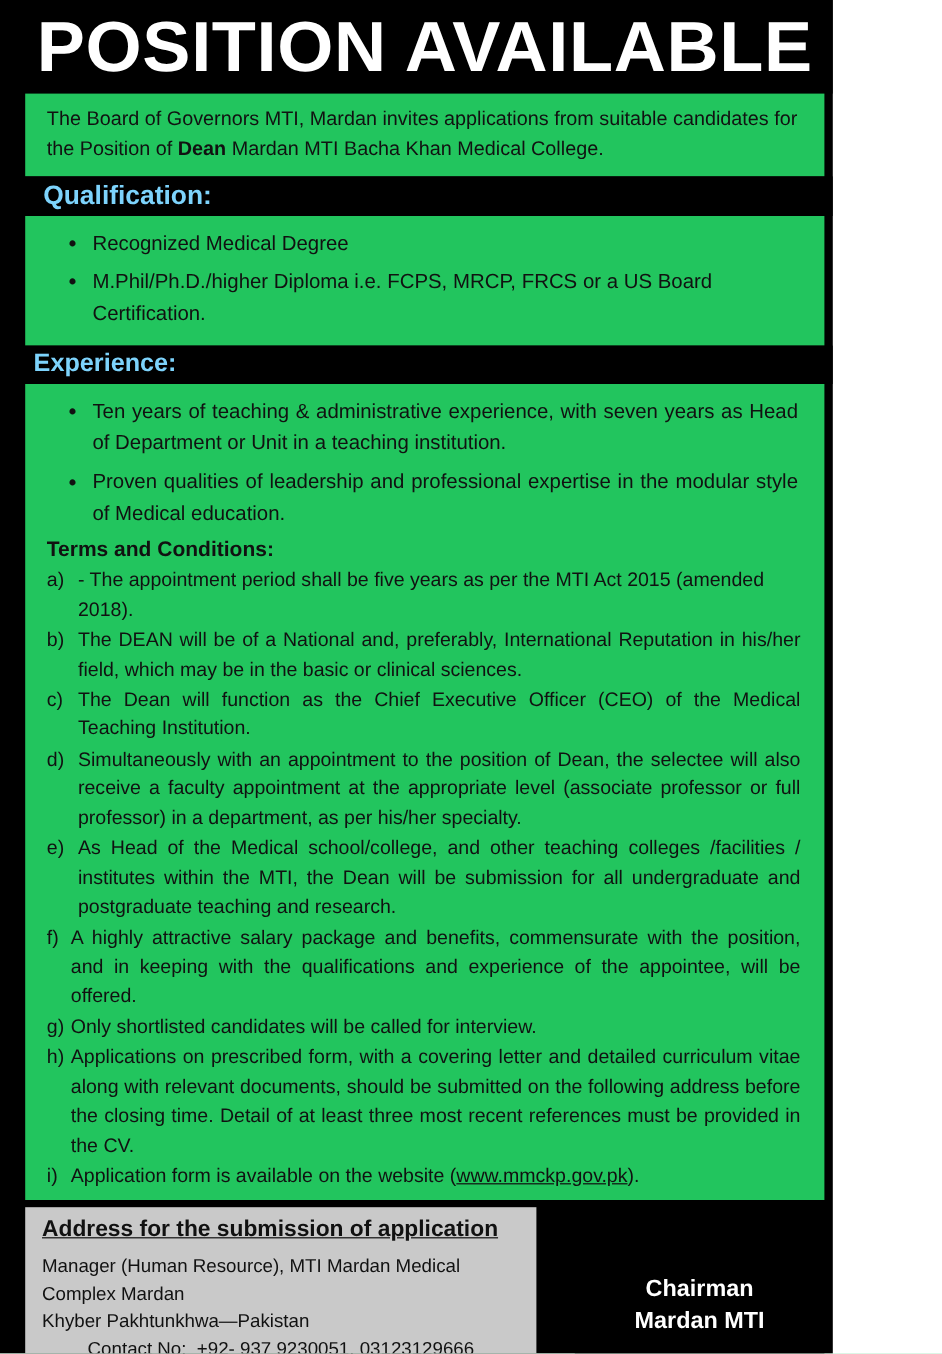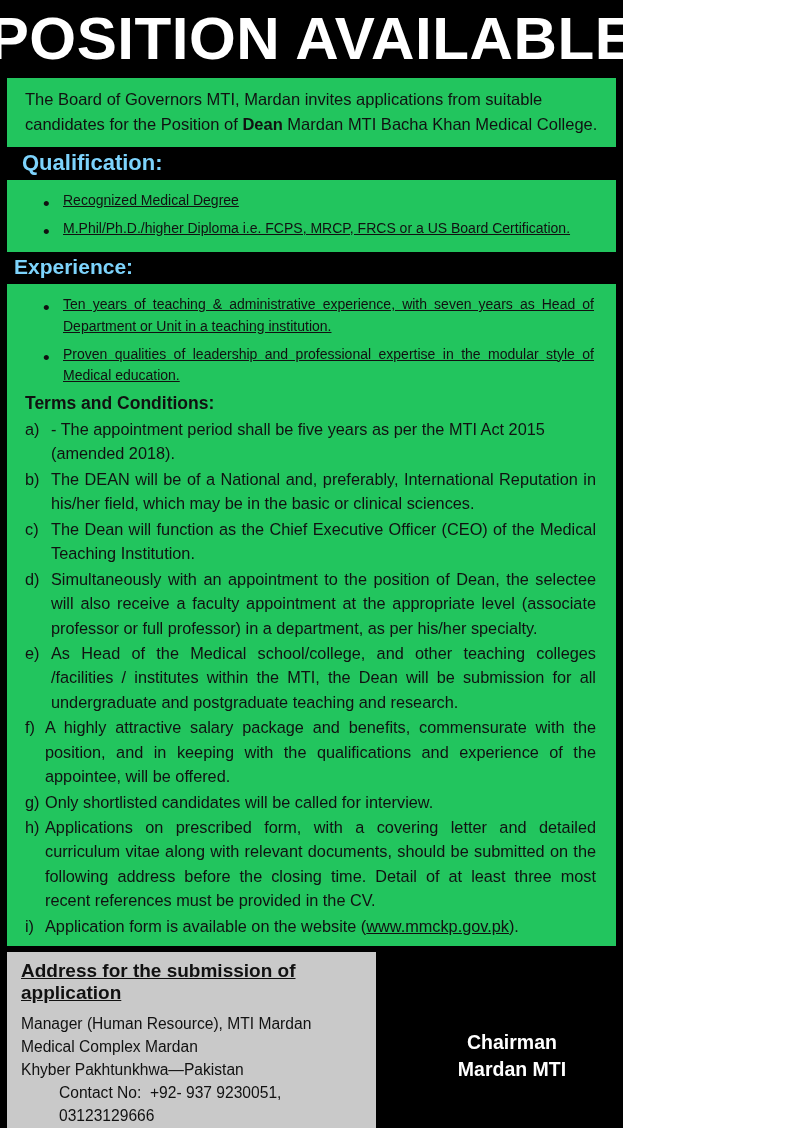--- a/index.html
+++ b/index.html
@@ -6,27 +6,28 @@
   html, body {
     margin: 0;
     padding: 0;
     background: #ffffff;
   }
   body {
     font-family: "Liberation Sans", sans-serif;
   }
   .ad {
     position: relative;
-    width: 623px;
+    width: 694px;
     height: 1128px;
     box-sizing: border-box;
     background: #000000;
     overflow: hidden;
     font-family: "Liberation Sans", sans-serif;
     color: #111;
+    padding-left: 14px;
   }
 
   
   .header-banner {
     background: #000000;
     height: 78px;
     display: flex;
     align-items: center;
     justify-content: center;
     padding: 0 6px;
@@ -84,25 +85,24 @@
 
   
   ul.bullets {
     list-style: none;
     margin: 2px 0 2px 0;
     padding: 0;
   }
   ul.bullets li {
     position: relative;
     padding-left: 42px;
-    font-size: 14px;
+    font-size: 17px;
     line-height: 1.55;
     margin: 3px 0 6px 0;
     color: #111;
-    text-decoration: underline;
   }
   ul.bullets li::before {
     content: "\2022";
     position: absolute;
     left: 22px;
     top: -1px;
     font-size: 19px;
     line-height: 1.55;
   }
   ul.bullets li.justify {

